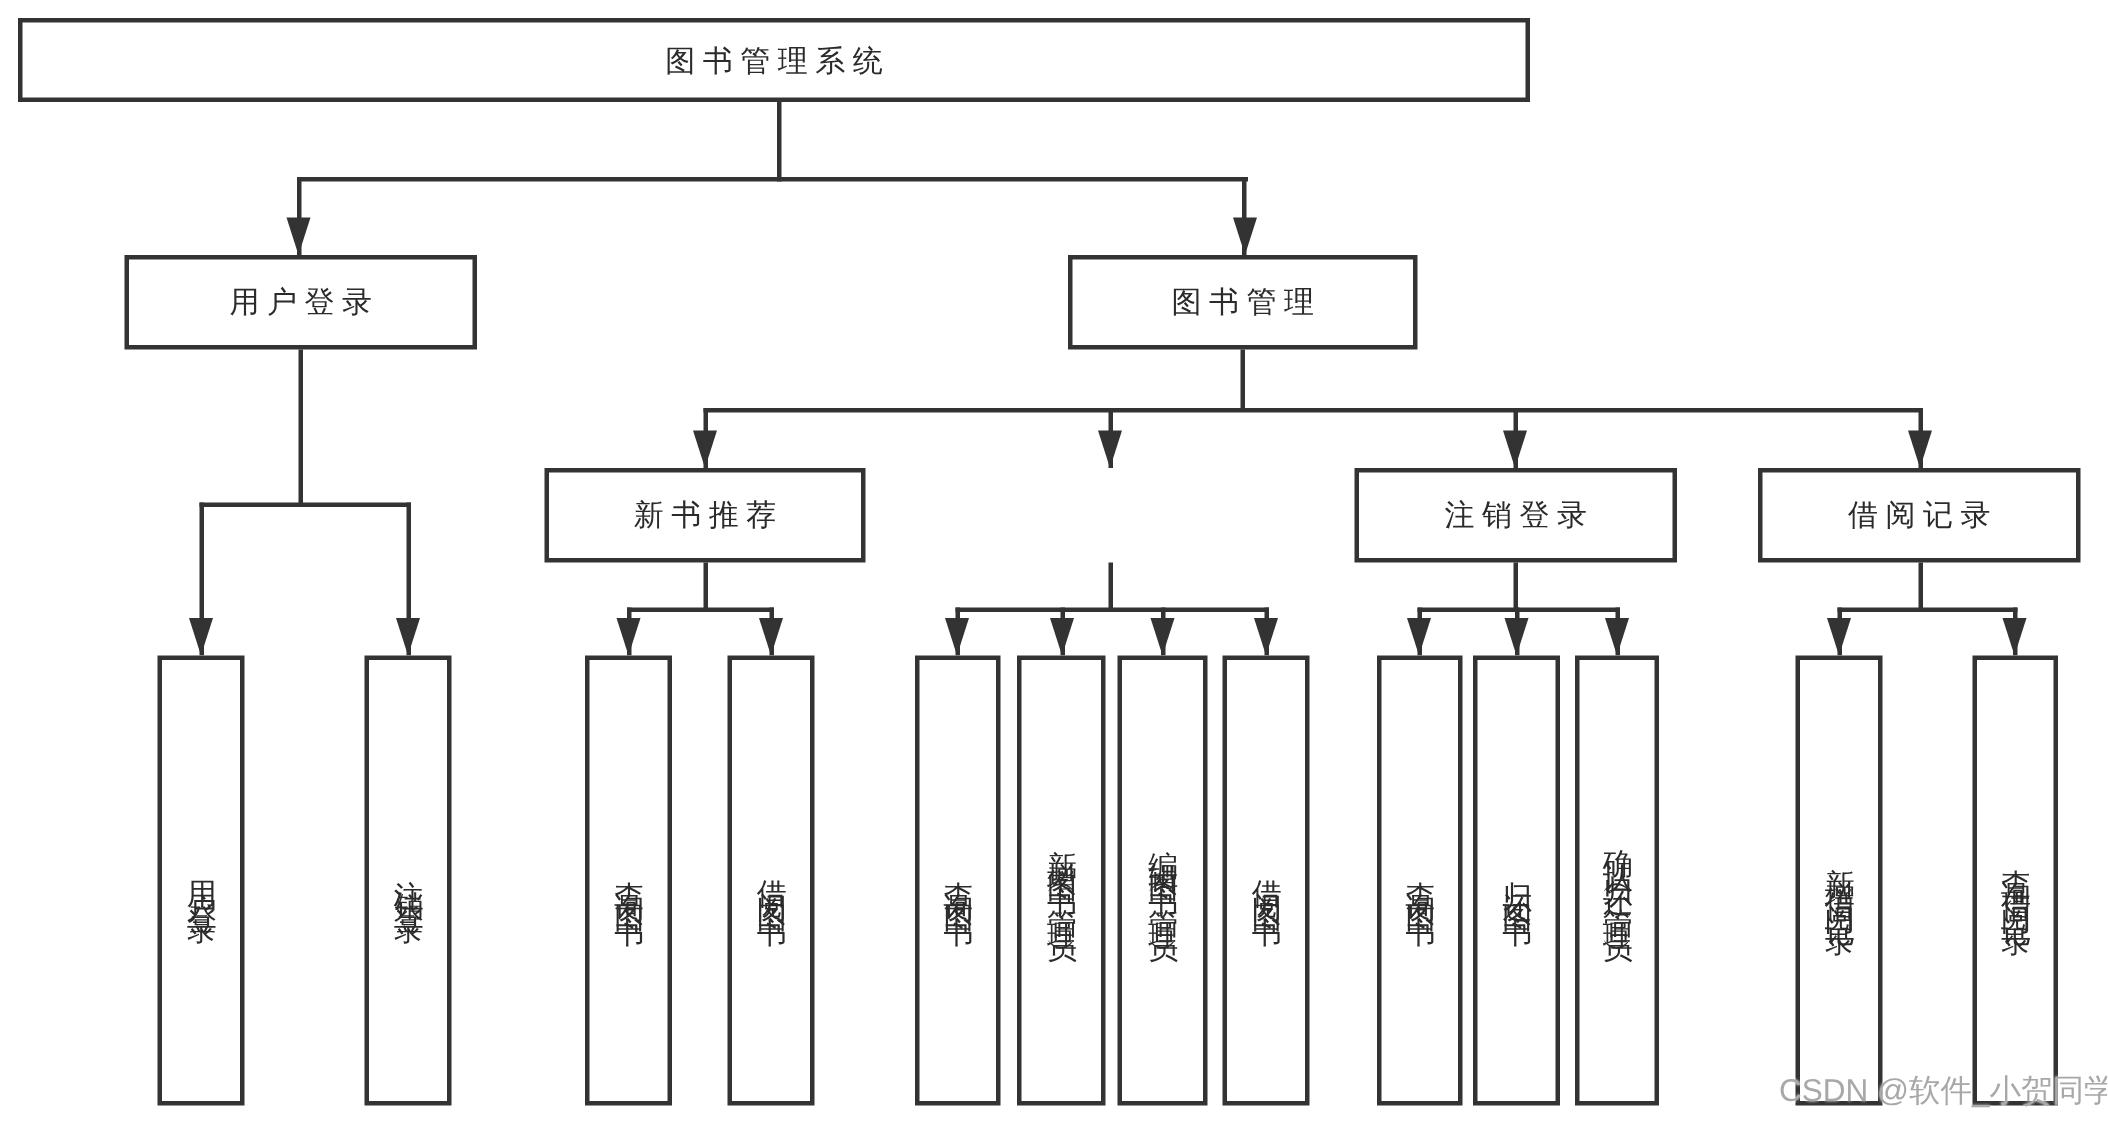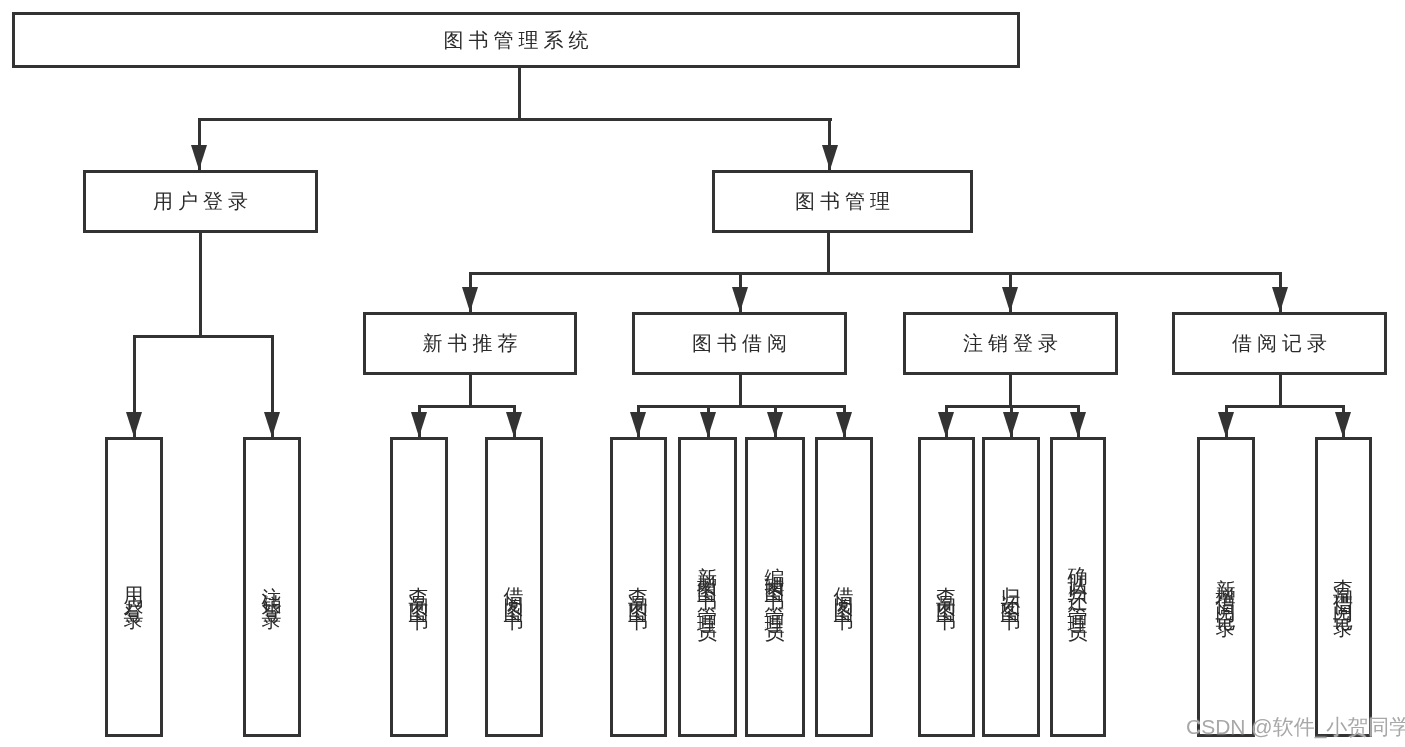--- a/index.html
+++ b/index.html
@@ -76,21 +76,21 @@
   <div class="vl" style="left:518px; top:68px; height:53px;"></div>
   <div class="hl" style="left:198px; top:118px; width:634px;"></div>
   <div class="vl" style="left:198px; top:118px; height:52px;"></div>
   <div class="vl" style="left:828px; top:118px; height:52px;"></div>
   <div class="arr" style="left:191px; top:145px;"></div>
   <div class="arr" style="left:822px; top:145px;"></div>
 
   <div class="box" style="left:83px; top:170px; width:235px; height:63px;">
     <span class="hlabel">用户登录</span>
   </div>
-  <div class="box" style="left:712px; top:170px; width:261px; height:63px;">
+  <div class="box" style="left:712px; top:170px; width:233px; height:63px;">
     <span class="hlabel">图书管理</span>
   </div>
 
   <div class="vl" style="left:199px; top:233px; height:103px;"></div>
   <div class="hl" style="left:133px; top:335px; width:141px;"></div>
   <div class="vl" style="left:133px; top:335px; height:102px;"></div>
   <div class="vl" style="left:271px; top:335px; height:102px;"></div>
   <div class="arr" style="left:126px; top:412px;"></div>
   <div class="arr" style="left:264px; top:412px;"></div>
 
@@ -101,23 +101,20 @@
   <div class="vl" style="left:1009px; top:272px; height:40px;"></div>
   <div class="vl" style="left:1279px; top:272px; height:40px;"></div>
   <div class="arr" style="left:462px; top:287px;"></div>
   <div class="arr" style="left:732px; top:287px;"></div>
   <div class="arr" style="left:1002px; top:287px;"></div>
   <div class="arr" style="left:1272px; top:287px;"></div>
 
   <div class="box" style="left:363px; top:312px; width:214px; height:63px;">
     <span class="hlabel">新书推荐</span>
   </div>
-  <div class="box" style="left:632px; top:312px; width:215px; height:63px;">
-    <span class="hlabel">图书借阅</span>
-  </div>
   <div class="box" style="left:903px; top:312px; width:215px; height:63px;">
     <span class="hlabel">注销登录</span>
   </div>
   <div class="box" style="left:1172px; top:312px; width:215px; height:63px;">
     <span class="hlabel">借阅记录</span>
   </div>
 
   <div class="vl" style="left:469px; top:375px; height:33px;"></div>
   <div class="hl" style="left:418px; top:405px; width:98px;"></div>
   <div class="vl" style="left:418px; top:405px; height:32px;"></div>

